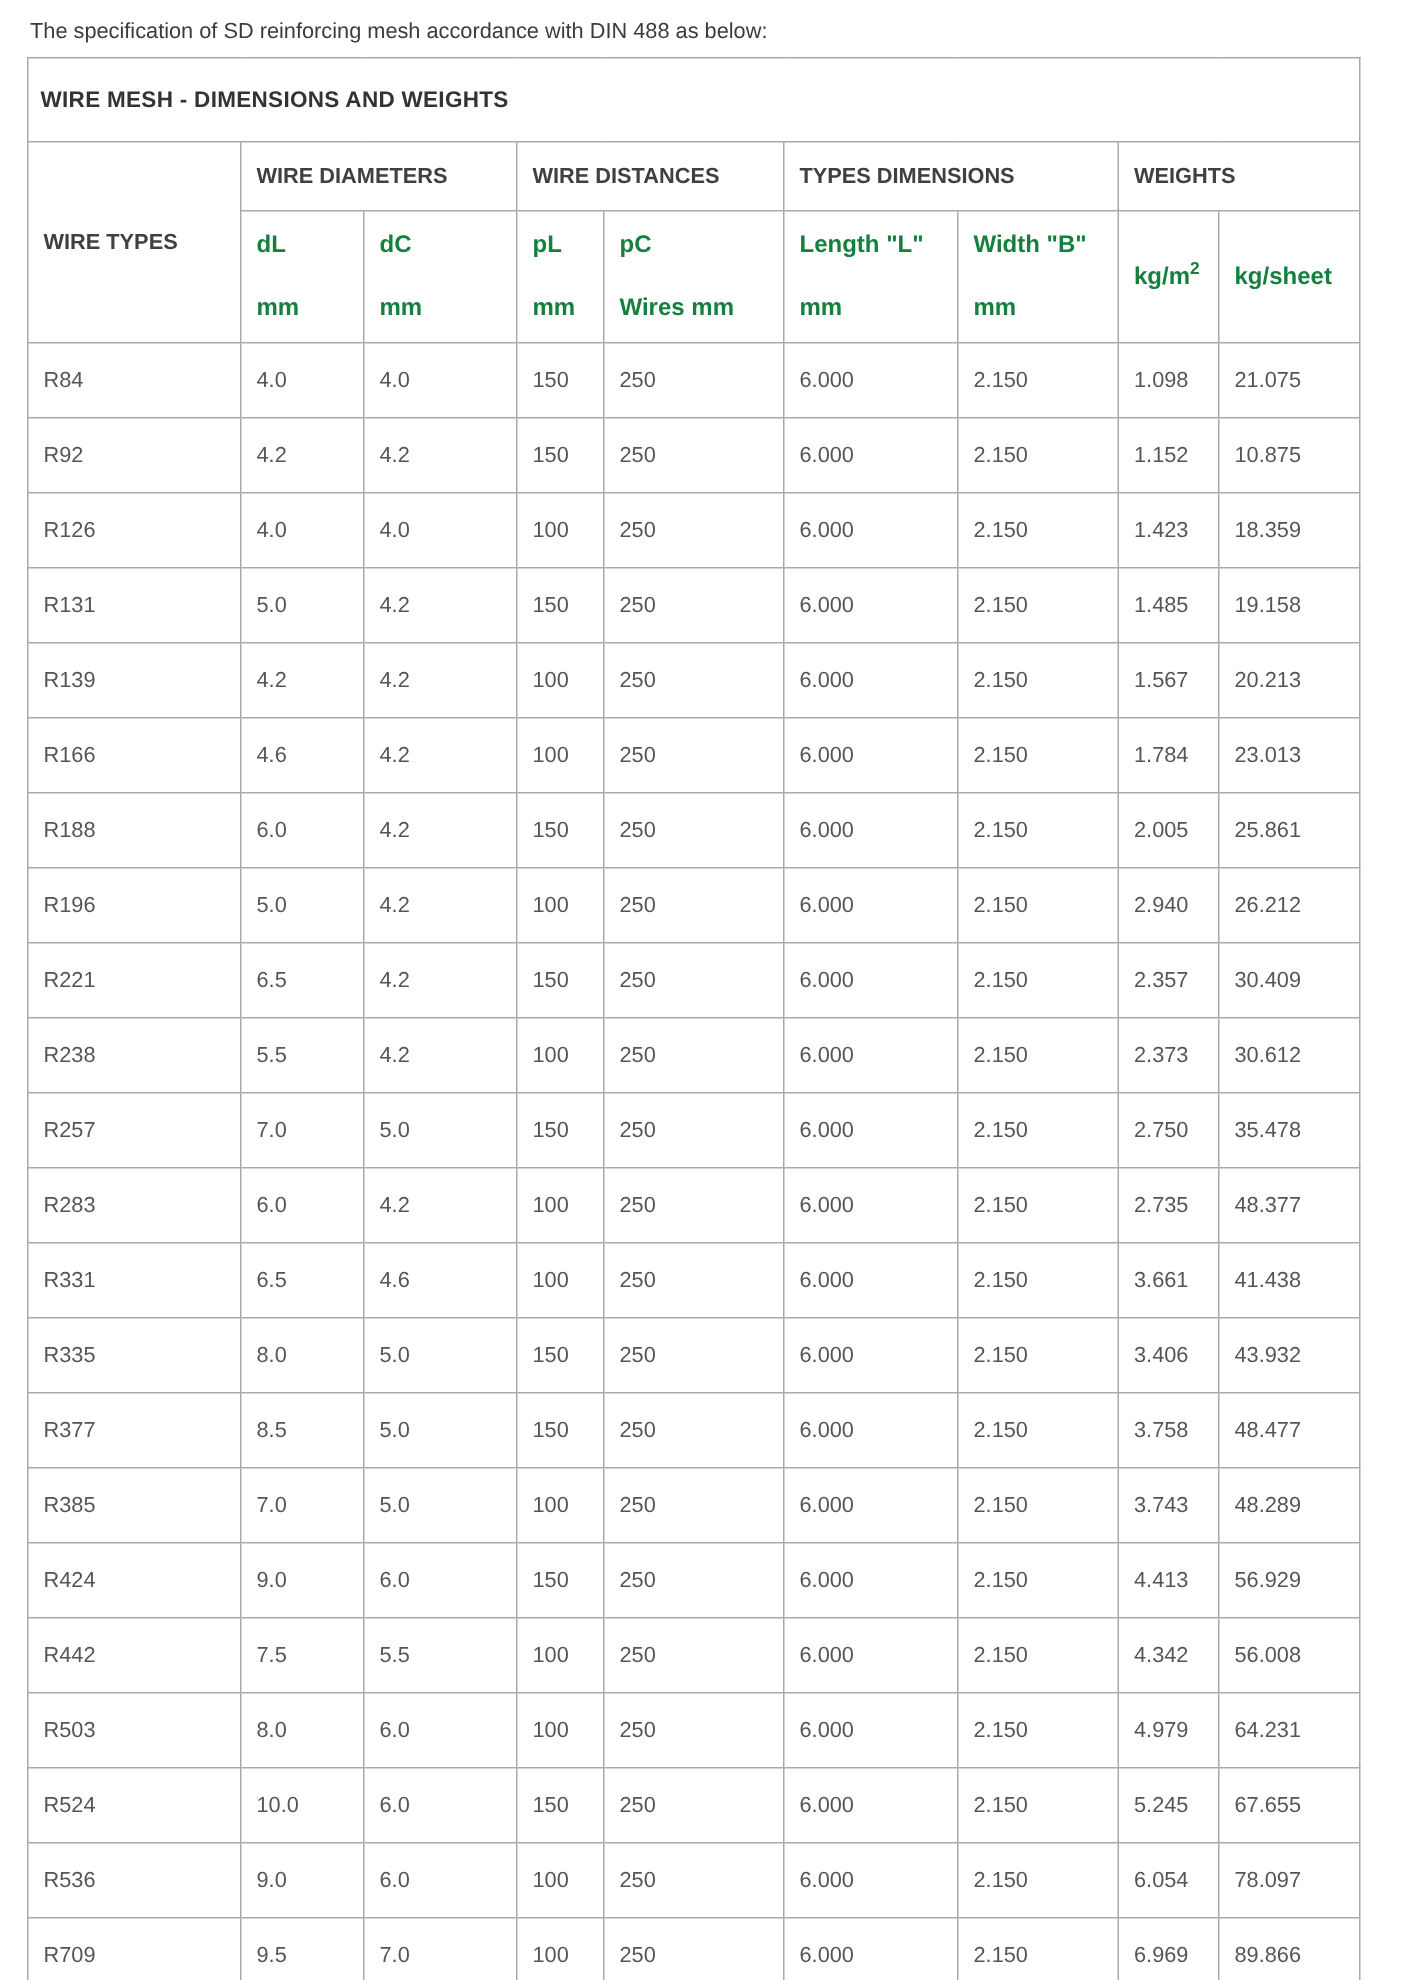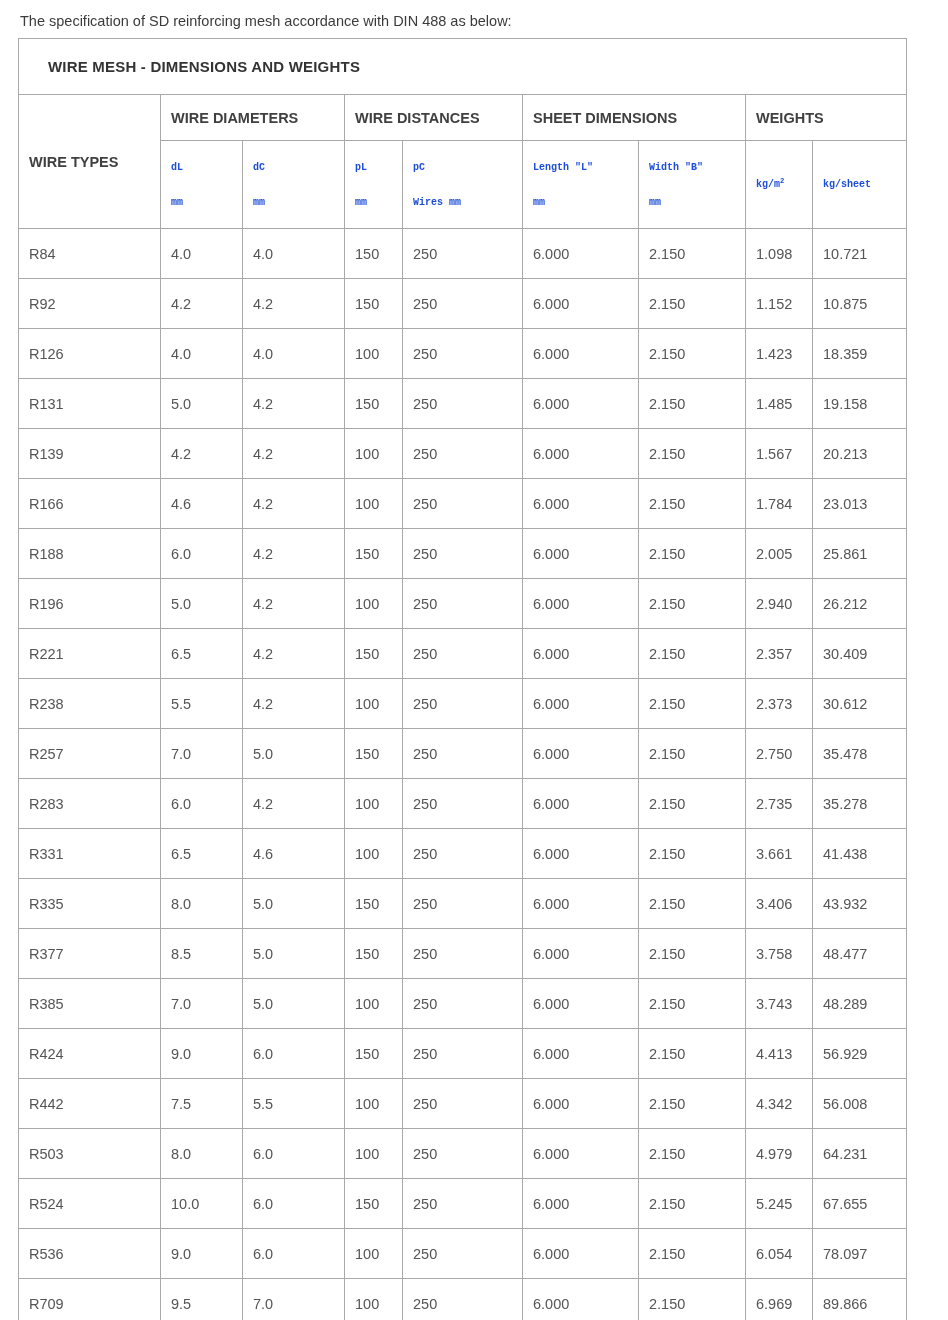--- a/index.html
+++ b/index.html
@@ -60,42 +60,41 @@
     white-space: nowrap;
   }
 
   
   tr.title-row td {
     height: 56px;
     font-size: 15px;
     font-weight: bold;
     color: #333333;
     letter-spacing: 0.2px;
-    padding-left: 29px;
+    padding-left: 8px;
   }
 
   
   tr.group-row th {
     height: 46px;
     font-size: 14.5px;
     font-weight: bold;
     color: #404040;
     vertical-align: middle;
     padding-left: 10px;
   }
 
   
   tr.sub-row th {
     height: 88px;
-    font-size: 10px;
+    font-size: 16px;
     font-weight: bold;
-    color: #1d4ed8;
+    color: #15803d;
     vertical-align: middle;
     padding-left: 10px;
-    font-family: Liberation Mono, monospace;
   }
 
   
   th.mesh-types {
     font-size: 14.5px;
     font-weight: bold;
     color: #333333;
     vertical-align: middle;
     padding-left: 12px;
   }
@@ -153,21 +152,21 @@
 
       <thead>
         <tr class="title-row">
           <td colspan="9">WIRE MESH - DIMENSIONS AND WEIGHTS</td>
         </tr>
 
         <tr class="group-row">
           <th class="mesh-types" rowspan="2">WIRE TYPES</th>
           <th colspan="2">WIRE DIAMETERS</th>
           <th colspan="2">WIRE DISTANCES</th>
-          <th colspan="2">SHEET DIMENSIONS</th>
+          <th colspan="2">TYPES DIMENSIONS</th>
           <th colspan="2">WEIGHTS</th>
         </tr>
 
         <tr class="sub-row">
           <th>
             <span class="stack">
               <span class="l1">dL</span>
               <span class="l2">mm</span>
             </span>
           </th>
@@ -213,21 +212,21 @@
       <tbody id="spec-body">
           <tr>
             <td>R84</td>
             <td>4.0</td>
             <td>4.0</td>
             <td>150</td>
             <td>250</td>
             <td>6.000</td>
             <td>2.150</td>
             <td>1.098</td>
-            <td>10.721</td>
+            <td>21.075</td>
           </tr>
           <tr>
             <td>R92</td>
             <td>4.2</td>
             <td>4.2</td>
             <td>150</td>
             <td>250</td>
             <td>6.000</td>
             <td>2.150</td>
             <td>1.152</td>
@@ -334,21 +333,21 @@
           </tr>
           <tr>
             <td>R283</td>
             <td>6.0</td>
             <td>4.2</td>
             <td>100</td>
             <td>250</td>
             <td>6.000</td>
             <td>2.150</td>
             <td>2.735</td>
-            <td>35.278</td>
+            <td>48.377</td>
           </tr>
           <tr>
             <td>R331</td>
             <td>6.5</td>
             <td>4.6</td>
             <td>100</td>
             <td>250</td>
             <td>6.000</td>
             <td>2.150</td>
             <td>3.661</td>

